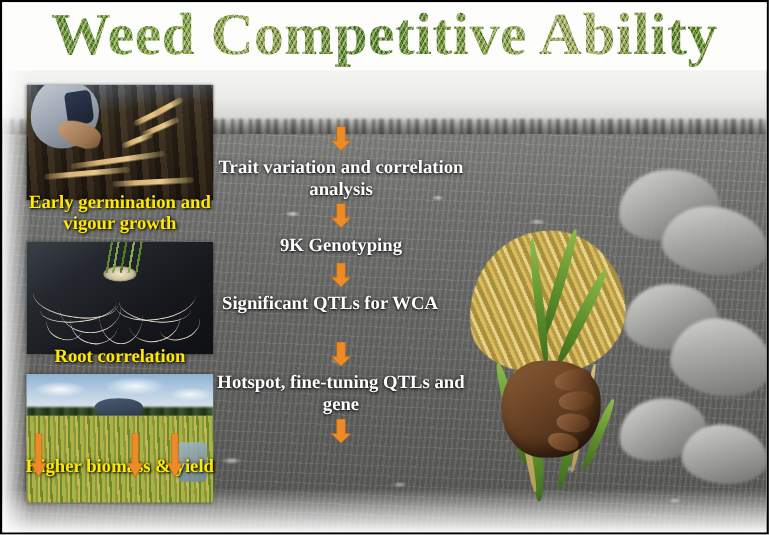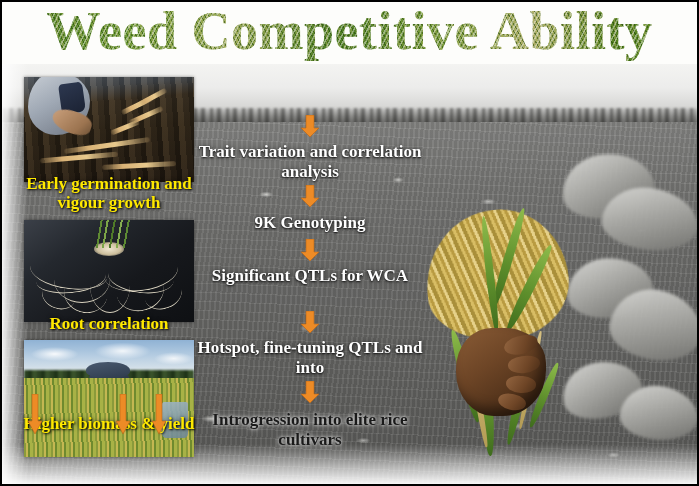--- a/index.html
+++ b/index.html
@@ -481,33 +481,32 @@
     <svg class="arrow-down" style="left:299px; top:123px;" viewBox="0 0 18 22">
       <polygon points="5,0 13,0 13,13 18,13 9,22 0,13 5,13" fill="#ED8B26" stroke="#b5651a" stroke-width="0.6"></polygon>
     </svg>
 
     <div class="flow-item flow-light" style="left:196px; top:151px; width:224px;">9K Genotyping</div>
 
     <svg class="arrow-down" style="left:299px; top:177px;" viewBox="0 0 18 22">
       <polygon points="5,0 13,0 13,13 18,13 9,22 0,13 5,13" fill="#ED8B26" stroke="#b5651a" stroke-width="0.6"></polygon>
     </svg>
 
-    <div class="flow-item flow-light" style="left:196px; top:204px; width:224px;">Significant QTLs  for WCA</div>
+    <div class="flow-item flow-light" style="left:186px; top:204px; width:224px;">Significant QTLs  for WCA</div>
 
     <svg class="arrow-down" style="left:299px; top:249px;" viewBox="0 0 18 22">
       <polygon points="5,0 13,0 13,13 18,13 9,22 0,13 5,13" fill="#ED8B26" stroke="#b5651a" stroke-width="0.6"></polygon>
     </svg>
 
-    <div class="flow-item flow-light" style="left:194px; top:276px; width:228px;">Hotspot, fine-tuning QTLs and into</div>
+    <div class="flow-item flow-light" style="left:194px; top:276px; width:228px;">Hotspot, fine-tuning QTLs and gene</div>
 
     <svg class="arrow-down" style="left:299px; top:319px;" viewBox="0 0 18 22">
       <polygon points="5,0 13,0 13,13 18,13 9,22 0,13 5,13" fill="#ED8B26" stroke="#b5651a" stroke-width="0.6"></polygon>
     </svg>
 
-    <div class="flow-item flow-dark" style="left:190px; top:348px; width:236px;">Introgression into elite rice cultivars</div>
 
   </div>
 
   <div id="title-band">
     <div id="poster-title">Weed Competitive Ability</div>
   </div>
 
 </div>
 
 </body></html>

